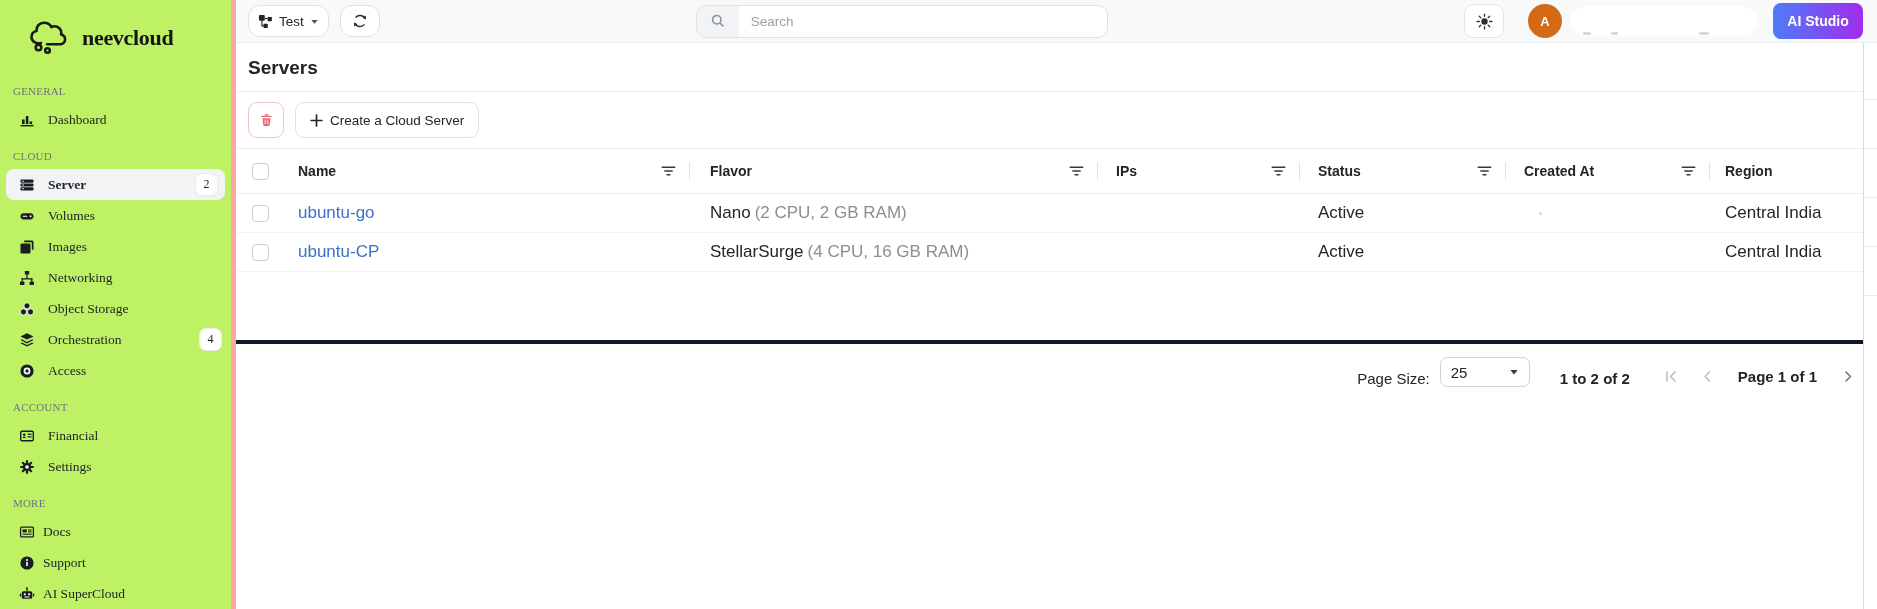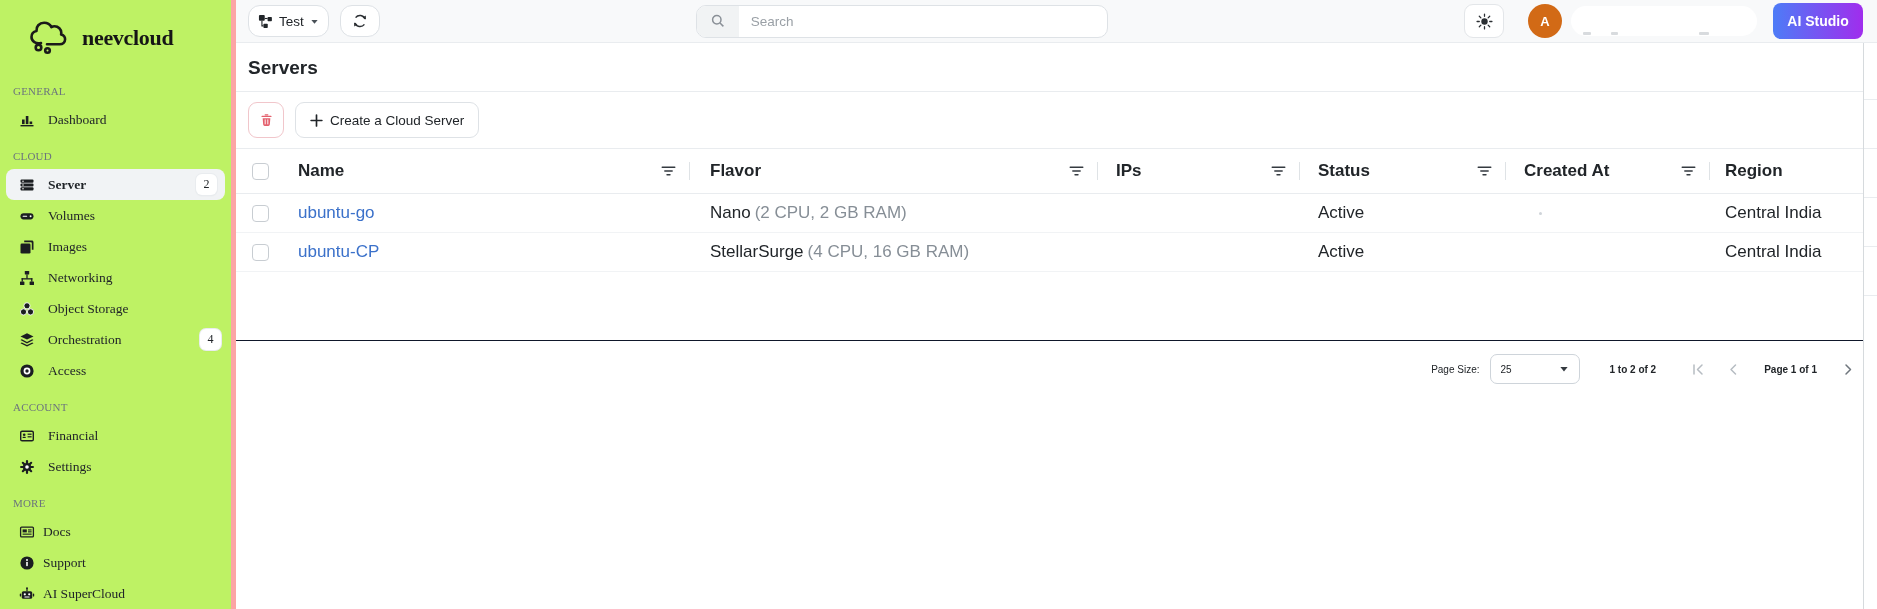--- a/index.html
+++ b/index.html
@@ -62,21 +62,21 @@
     border-bottom:1px solid #e9ecef; }
   .trash-btn { width:36px; height:36px; background:#fff; border:1px solid #f1c6cb;
     border-radius:9px; display:flex; align-items:center; justify-content:center;
     color:#e4606d; cursor:pointer; }
   .create-btn { height:36px; background:#fff; border:1px solid #dee2e6; border-radius:9px;
     display:flex; align-items:center; gap:7px; padding:0 14px; font-size:13.5px;
     font-weight:400; color:#212529; cursor:pointer; font-family:inherit; }
 
   
   .trow { display:flex; align-items:center; padding-left:12px; }
-  .thead { height:45px; border-bottom:1px solid #e9ecef; font-weight:700; font-size:17px; }
+  .thead { height:45px; border-bottom:1px solid #e9ecef; font-weight:700; font-size:14px; }
   .tbody-row { height:39px; border-bottom:1px solid #f1f3f5; font-size:17px; }
   .cell { position:relative; height:100%; display:flex; align-items:center; }
   .c-check { width:50px; padding-left:4px; }
   .c-name { width:392px; }
   .c-flavor { width:408px; padding-left:20px; }
   .c-ips { width:202px; padding-left:18px; }
   .c-status { width:206px; padding-left:18px; }
   .c-created { width:204px; padding-left:18px; }
   .c-region { flex:1; padding-left:15px; }
   .col-div { position:absolute; right:0; top:50%; transform:translateY(-50%);
@@ -85,22 +85,22 @@
     color:#343a40; cursor:pointer; display:flex; }
   .checkbox { width:17px; height:17px; border:1.5px solid #c8cdd2; border-radius:4px;
     background:#fff; cursor:pointer; }
   .name-link { color:#3b71ca; cursor:pointer; text-decoration:none; }
   .flavor-specs { color:#868e96; margin-left:4px; }
   .redact-dot { width:3px; height:3px; border-radius:50%; background:#cfd4d9; margin-left:15px; }
 
   .table-spacer { height:68px; }
 
   
-  .pagination { border-top:1px solid #0f172a; display:flex; align-items:center;
-    justify-content:flex-end; padding:13px 18px 13px 0; font-size:10px; }
+  .pagination { border-top:4px solid #0f172a; display:flex; align-items:flex-end;
+    justify-content:flex-end; padding:13px 18px 13px 0; font-size:15px; }
   .ps-label { color:#212529; }
   .ps-select { margin-left:10px; width:90px; height:30px; border:1px solid #ced4da;
     border-radius:7px; display:flex; align-items:center; justify-content:space-between;
     padding:0 10px; cursor:pointer; background:#fff; }
   .range-text { font-weight:700; margin-left:30px; }
   .pg-nav { display:flex; align-items:center; margin-left:30px; gap:14px; }
   .pg-ic { display:flex; align-items:center; justify-content:center; width:22px; height:22px; cursor:pointer; }
   .pg-disabled { color:#b6bcc2; }
   .pg-enabled { color:#6f767d; }
   .page-text { font-weight:700; margin:0 6px; }

